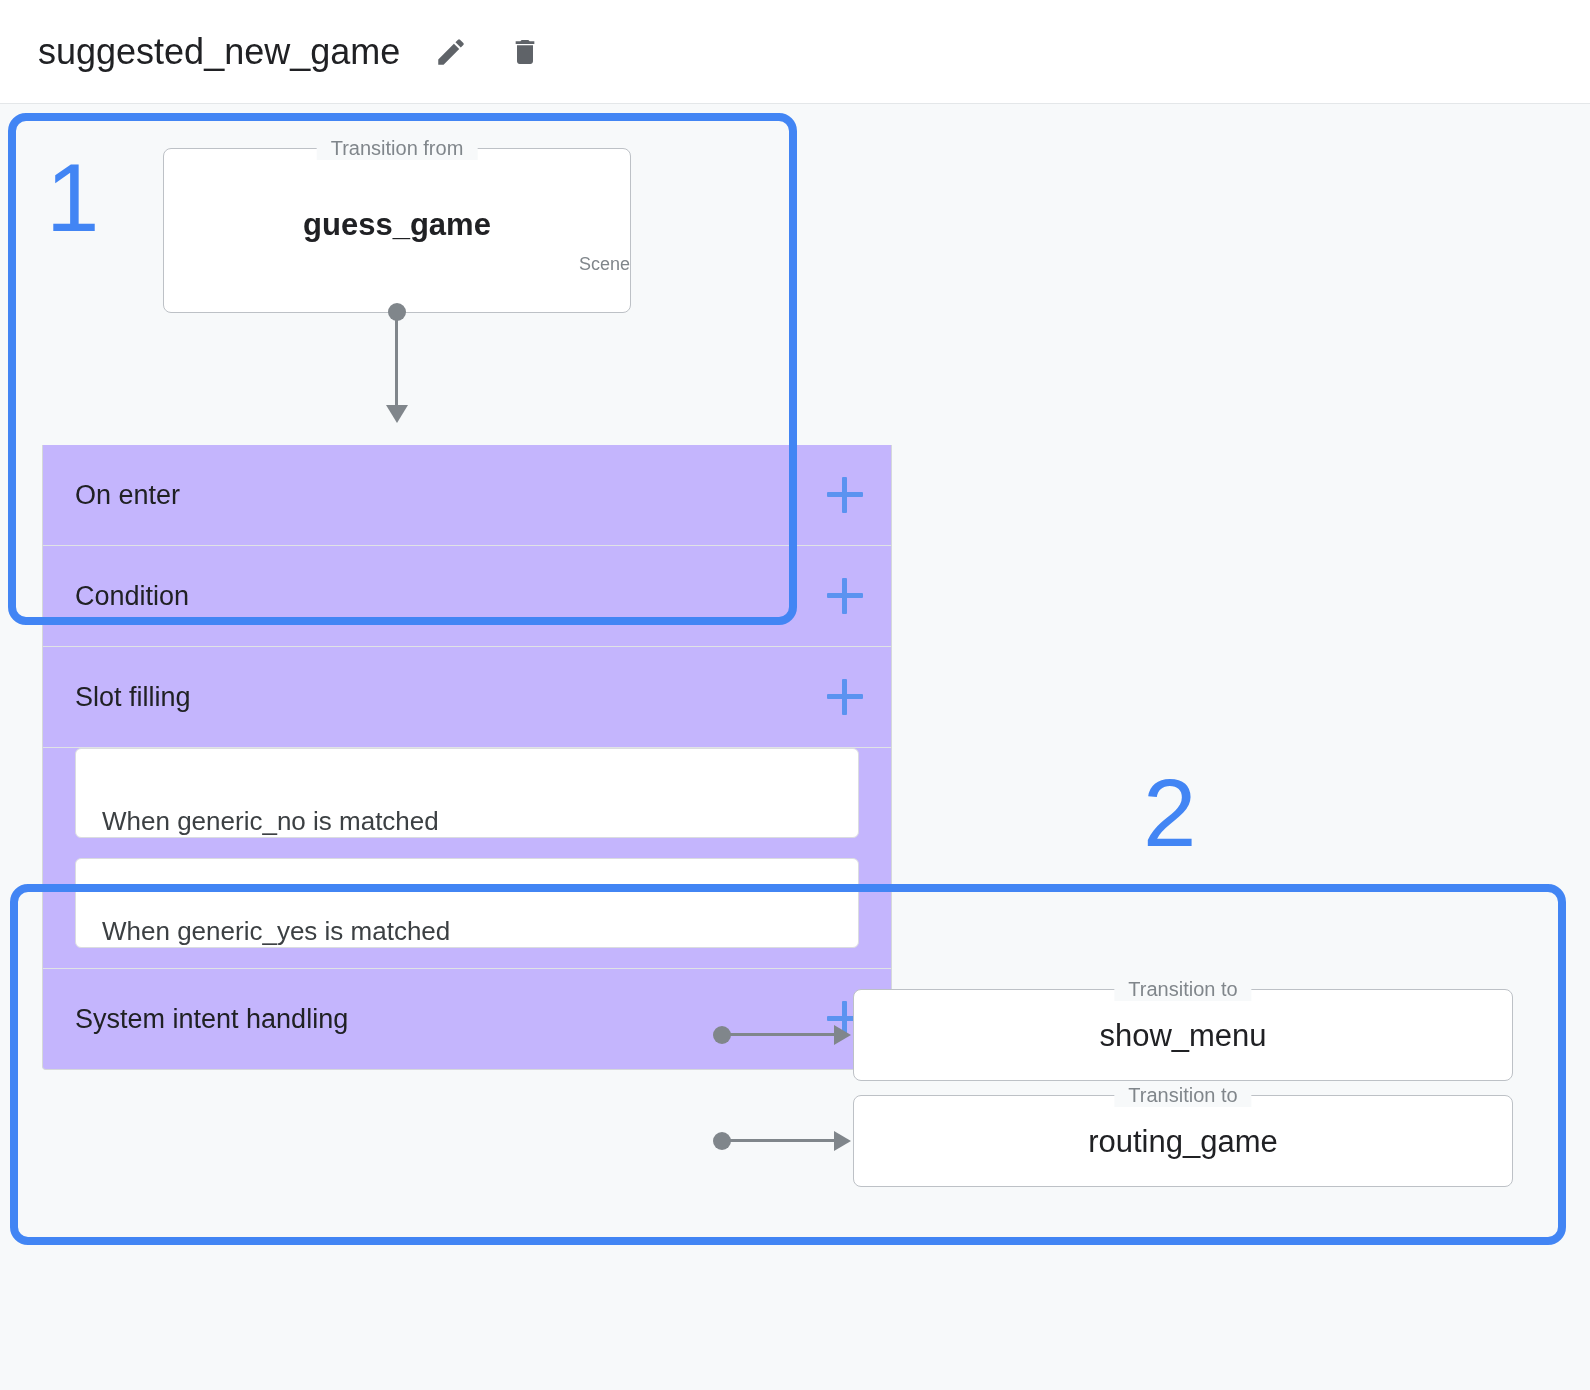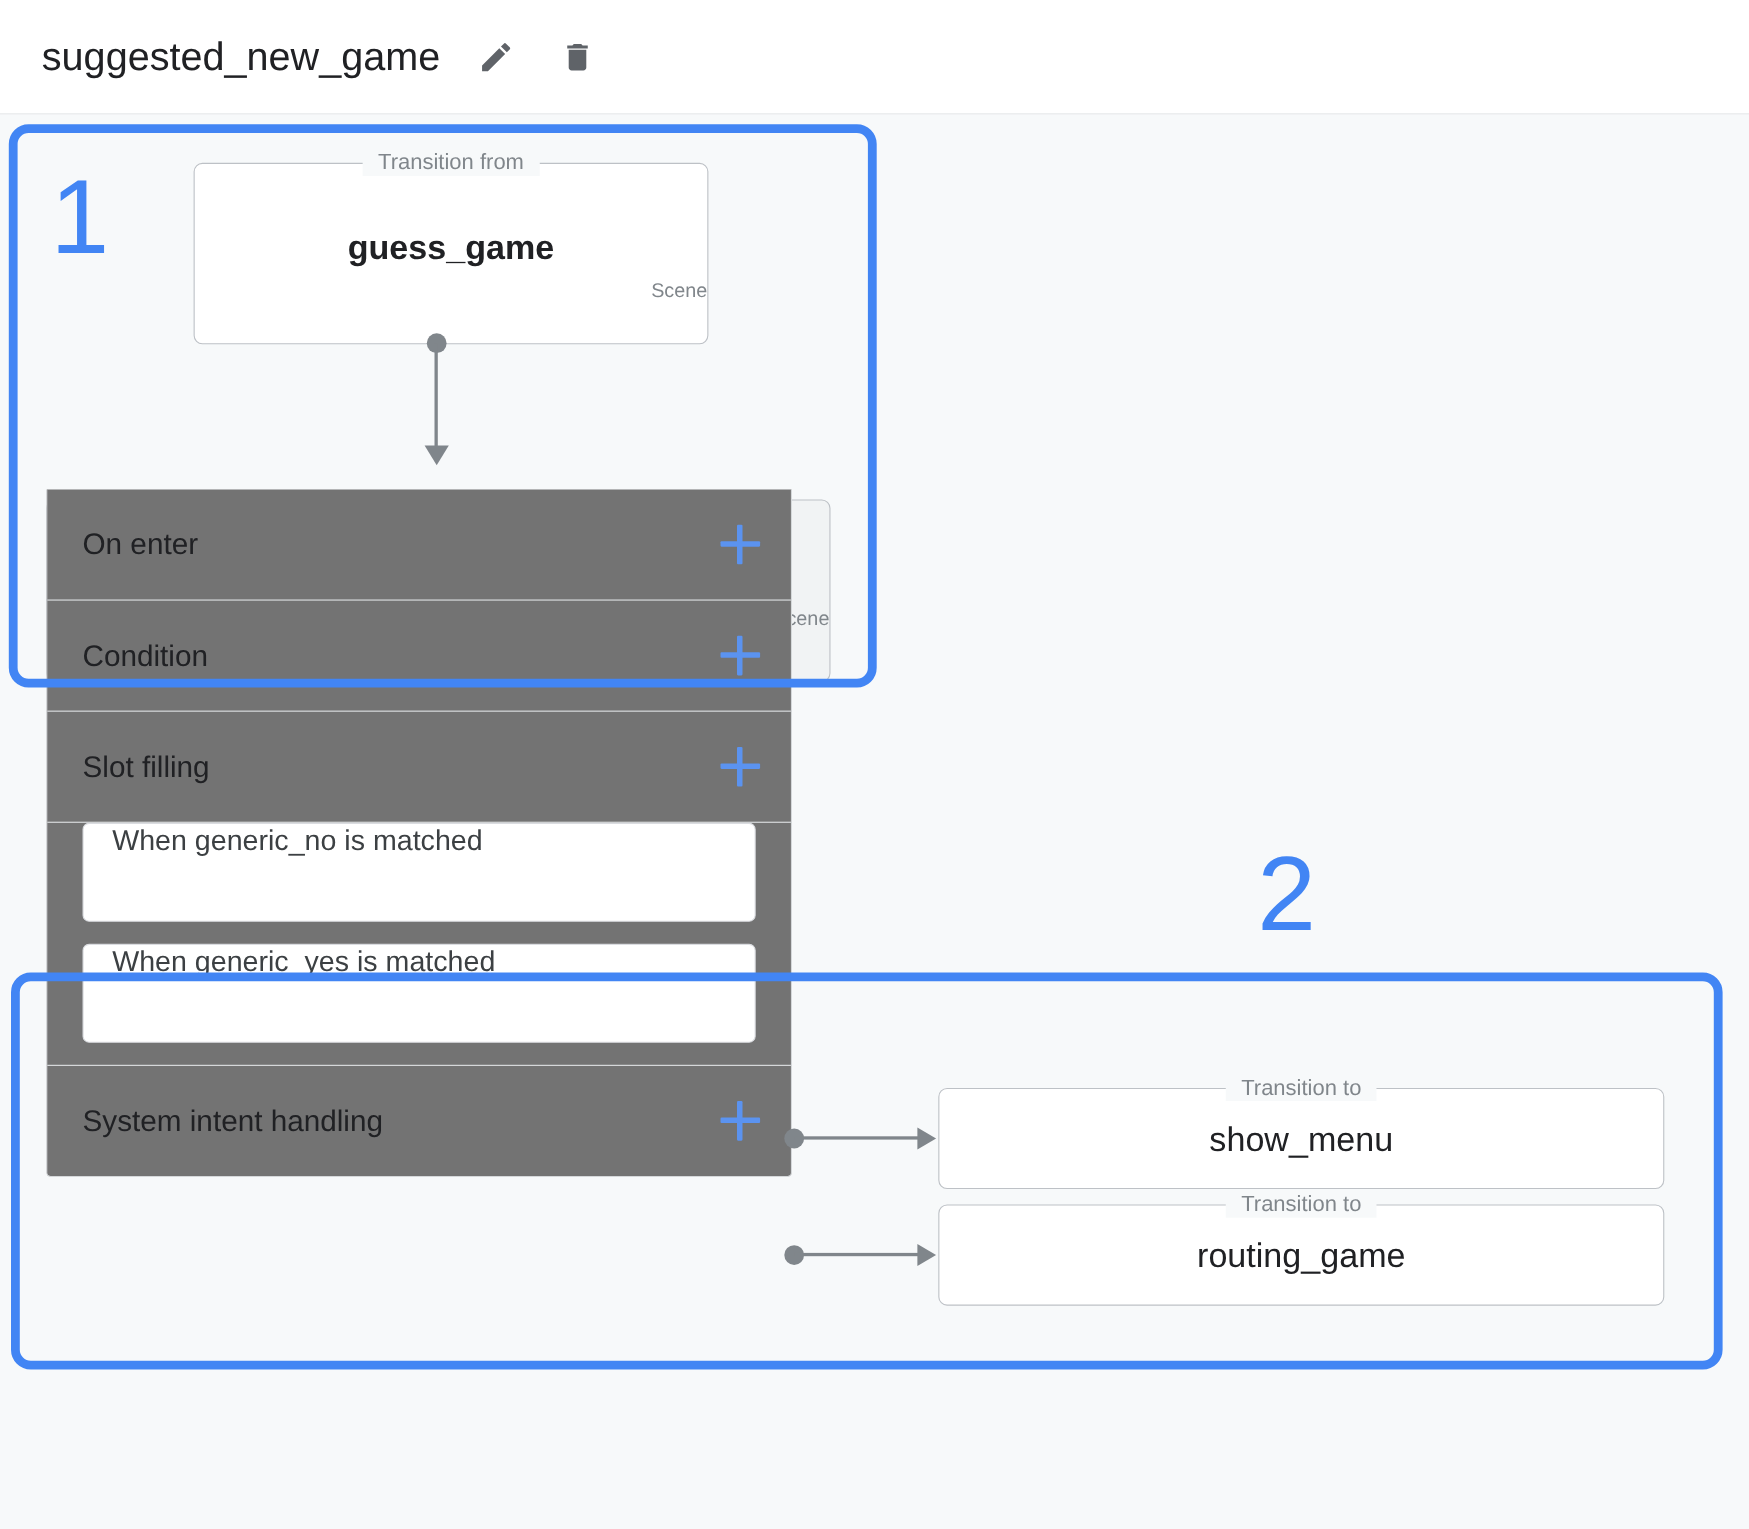--- a/index.html
+++ b/index.html
@@ -117,22 +117,22 @@
     font-size: 18px;
     color: #80868b;
     white-space: nowrap;
   }
 
   
   #left-card {
     position: absolute;
     left: 42px;
     top: 340px;            
-    width: 678px;
-    background: #737373;
+    width: 850px;
+    background: #c4b5fd;
     border: 1px solid #d5d8da;
     border-top: none;
     box-sizing: border-box;
     border-radius: 0 0 4px 4px;
   }
   .srow {
     position: relative;
     border-top: 1px solid #e0e3e5;
     box-sizing: border-box;
   }
@@ -167,21 +167,21 @@
   .plus-btn::after  { top: 0; left: 15px; height: 36px; width: 5px; }
 
   .intent-box {
     position: relative;
     margin: 0 32px 20px 32px;
     height: 90px;
     border: 1px solid #dadce0;
     border-radius: 6px;
     background: #fff;
     display: flex;
-    align-items: flex-start;
+    align-items: flex-end;
     box-sizing: border-box;
     cursor: pointer;
   }
   .intent-label {
     font-size: 26px;
     color: #3c4043;
     margin-left: 26px;
     white-space: nowrap;
   }
 
@@ -243,21 +243,21 @@
   <div class="hdr-icon-btn">
     <svg width="32" height="32" viewBox="0 0 24 24" aria-hidden="true">
       <path fill="#5f6368" d="M6 19c0 1.1.9 2 2 2h8c1.1 0 2-.9 2-2V7H6v12zM19 4h-3.5l-1-1h-5l-1 1H5v2h14V4z"></path>
     </svg>
   </div>
 
 </div>
 
 <div id="canvas">
 
-  <div class="tcard" style="left:176px; top:43px; width:468px; height:165px;">
+  <div class="tcard" style="left:163px; top:43px; width:468px; height:165px;">
     <span class="legend">Transition from</span>
     <span class="tname" style="top:58px;font-weight:bold;">guess_game</span>
     <span class="tsub" style="top:105px;">Scene</span>
   </div>
 
   <div class="conn-dot" style="left:388px; top:198px;"></div>
   <div class="conn-line" style="left:395px; top:207px; width:3px; height:100px;"></div>
   <div class="arrow-down" style="left:386px; top:300px;"></div>
 
   <div class="tcard filled" style="left:42px; top:349px; width:713px; height:166px;">

